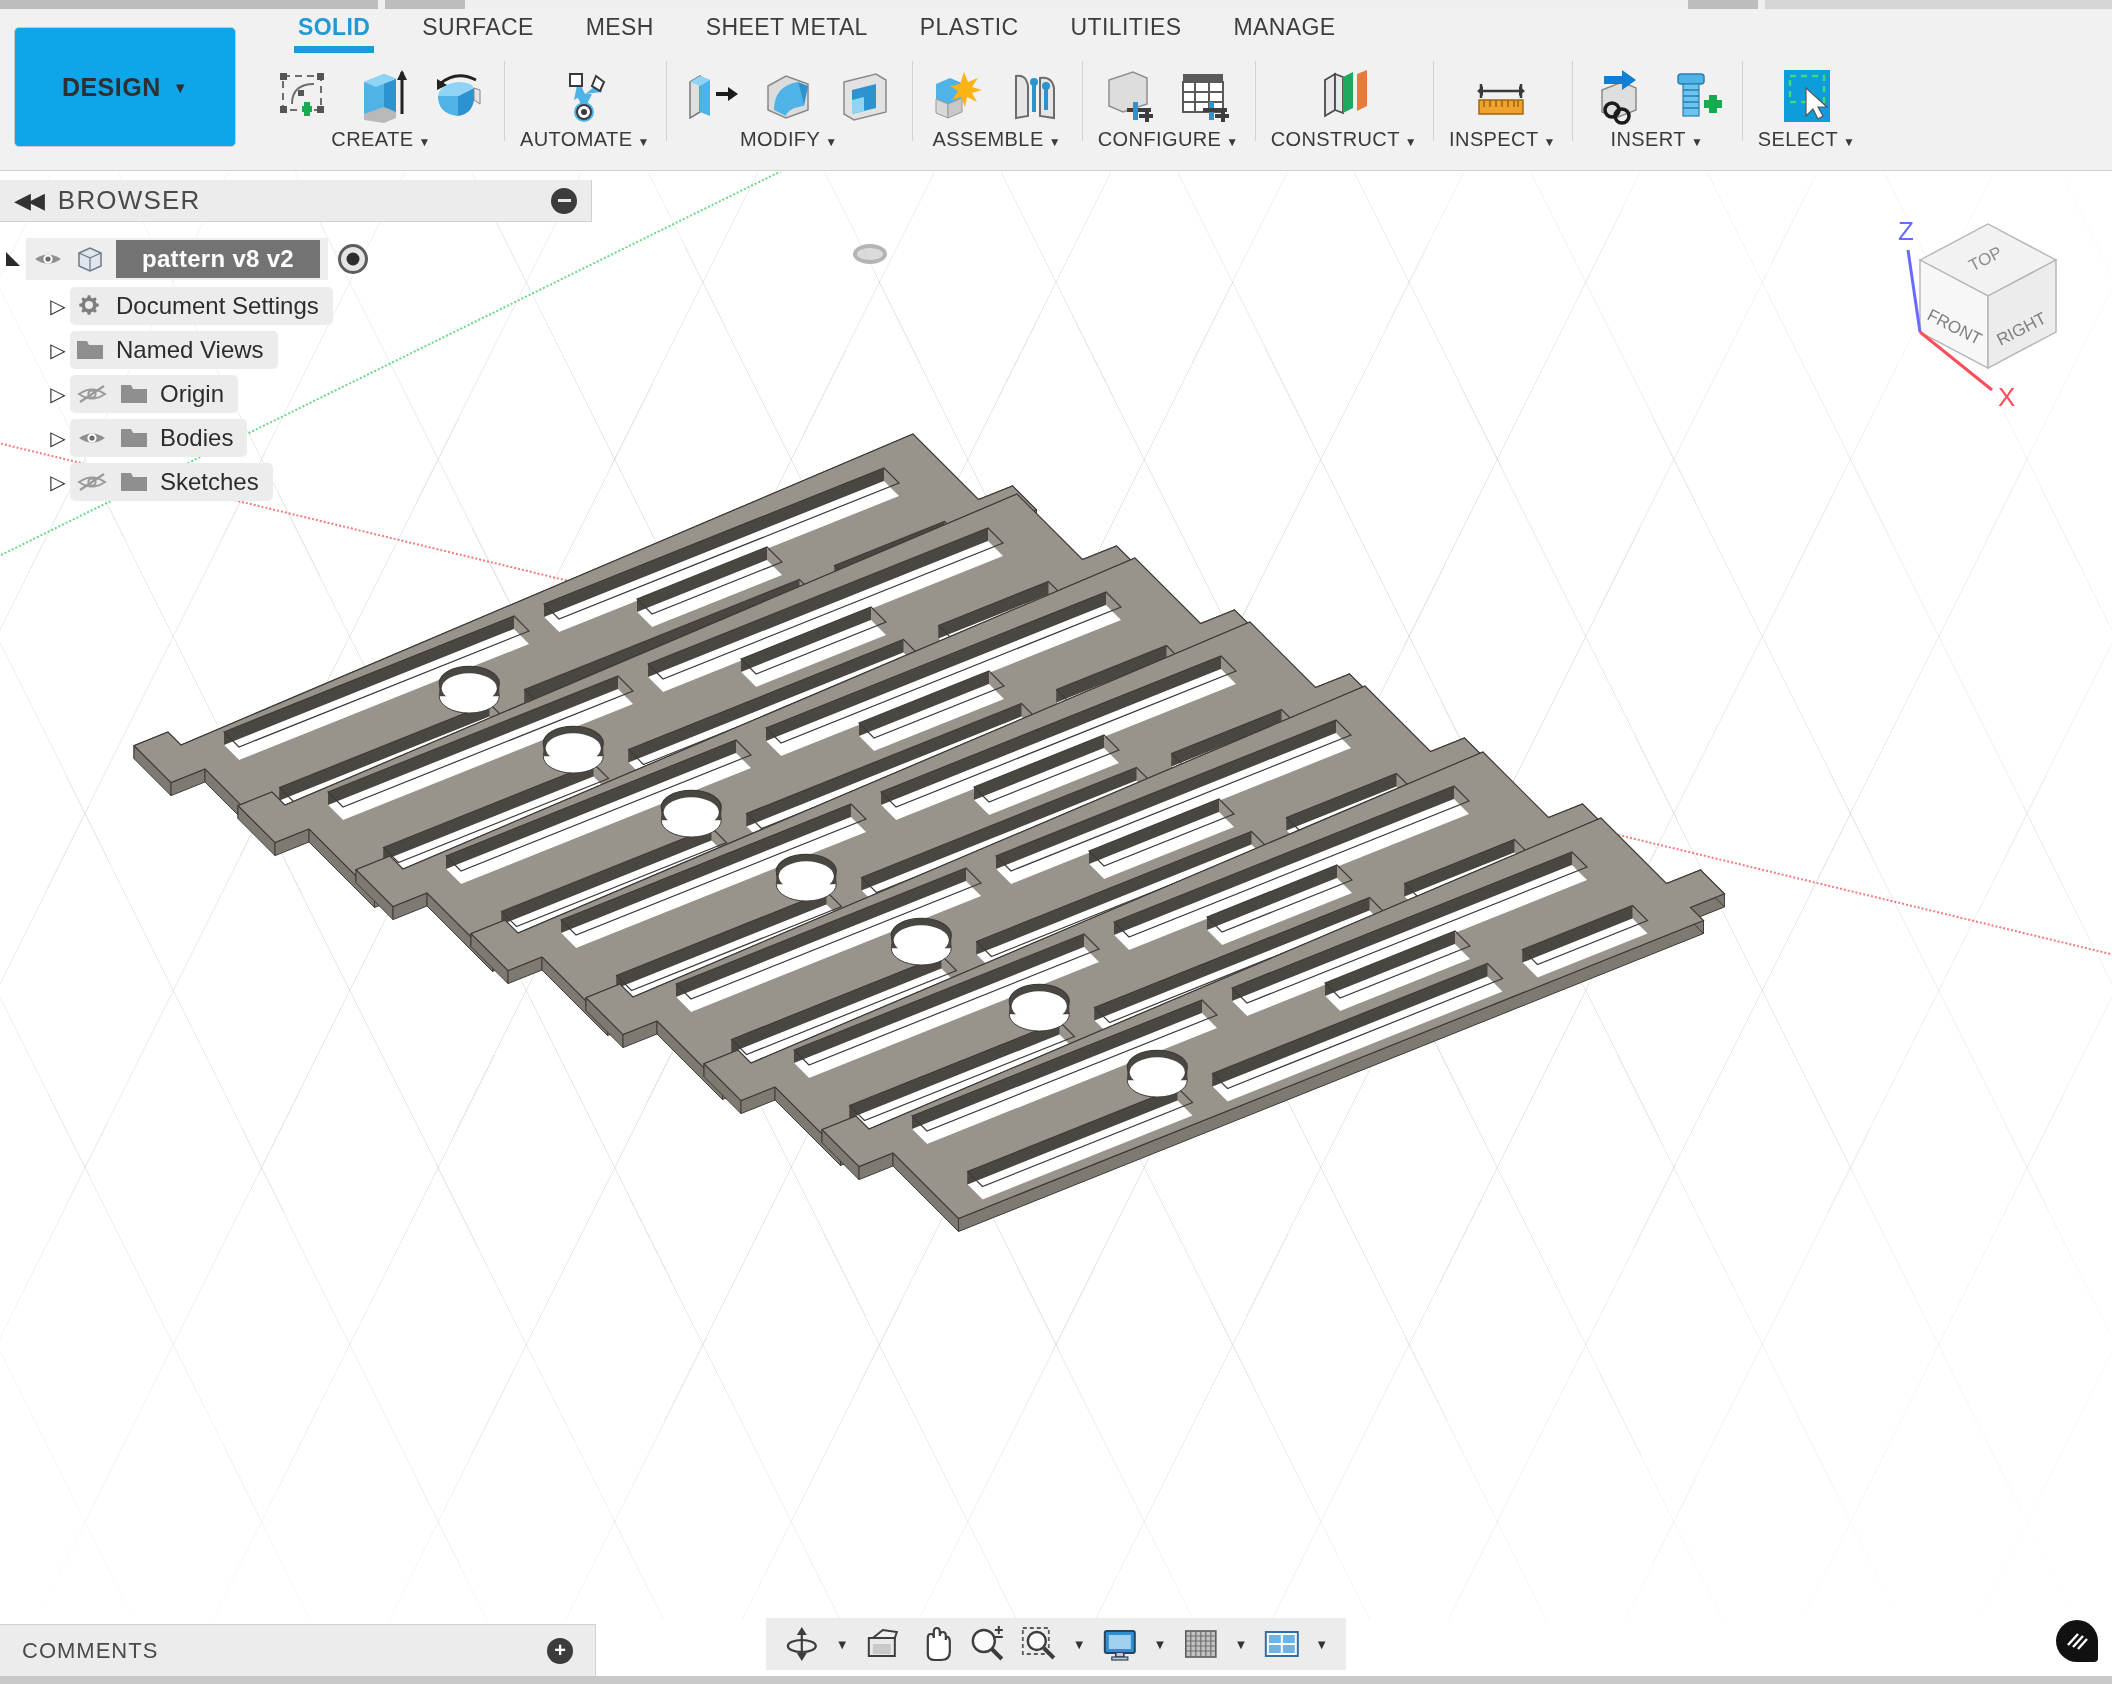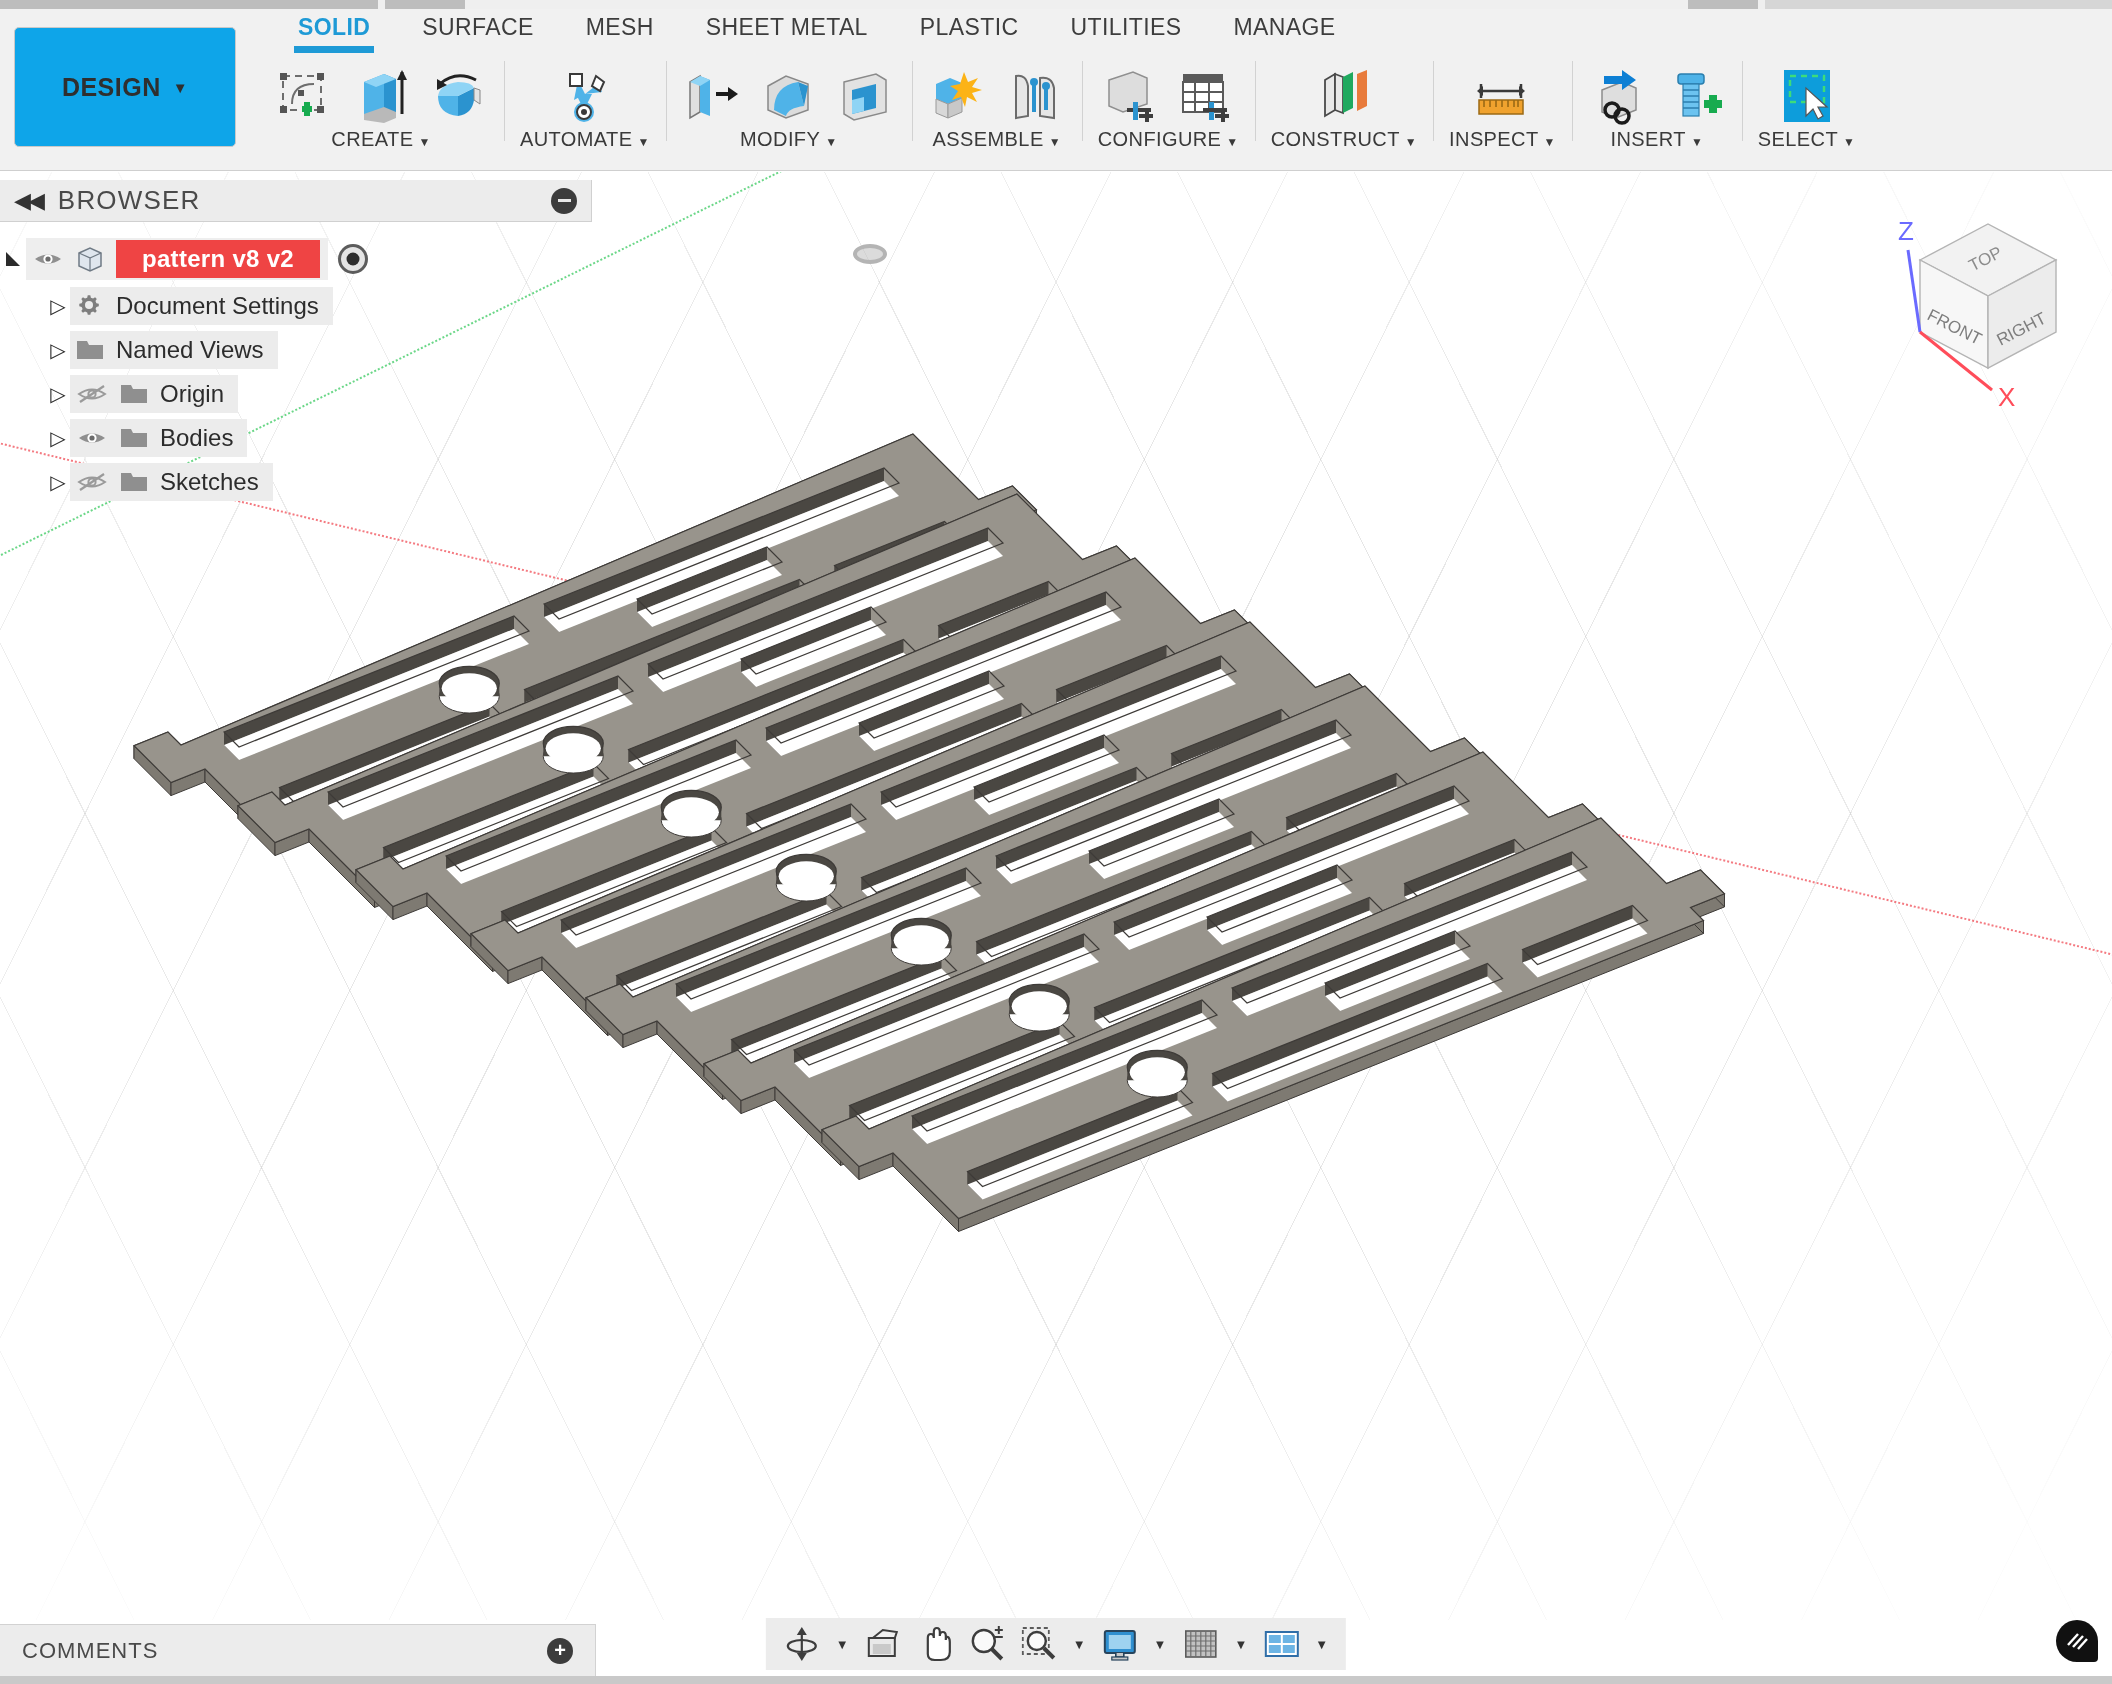--- a/index.html
+++ b/index.html
@@ -124,30 +124,30 @@
   .tree { padding-top: 12px; }
   .node { display: flex; align-items: center; height: 44px; }
   .arrow {
     width: 24px; text-align: center; font-size: 20px; color: #2b2b2b; flex: none;
   }
   .tri-down { width: 26px; flex: none; display: flex; align-items: center; justify-content: center; }
   .eye { width: 44px; flex: none; display: flex; align-items: center; justify-content: center; }
   .folder { width: 40px; flex: none; display: flex; align-items: center; justify-content: center; }
   .node-chip {
     display: flex; align-items: center; background: #ececec; height: 38px;
-    padding-right: 14px; border-radius: 0;
+    padding-right: 14px; border-radius: 5px;
   }
   .node-label { font-size: 24px; color: #2c2c2c; padding-left: 6px; white-space: nowrap; }
 
   .root-row { display: flex; align-items: center; height: 50px; }
   .root-chip {
     display: flex; align-items: center; background: #eeeeee; height: 42px; padding-right: 8px;
   }
   .root-name {
-    background: #ef4444; color: #ffffff; font-size: 24px; font-weight: 700;
+    background: #737373; color: #ffffff; font-size: 24px; font-weight: 700;
     padding: 5px 26px; margin-left: 6px; letter-spacing: .3px;
   }
   .root-radio {
     width: 30px; height: 30px; border-radius: 50%; border: 3px solid #5c5c5c;
     background: #e4e4e4; margin-left: 10px; position: relative; flex: none;
   }
   .root-radio::after {
     content: ""; position: absolute; left: 50%; top: 50%; width: 13px; height: 13px;
     background: #2d2d2d; border-radius: 50%; transform: translate(-50%,-50%);
   }

